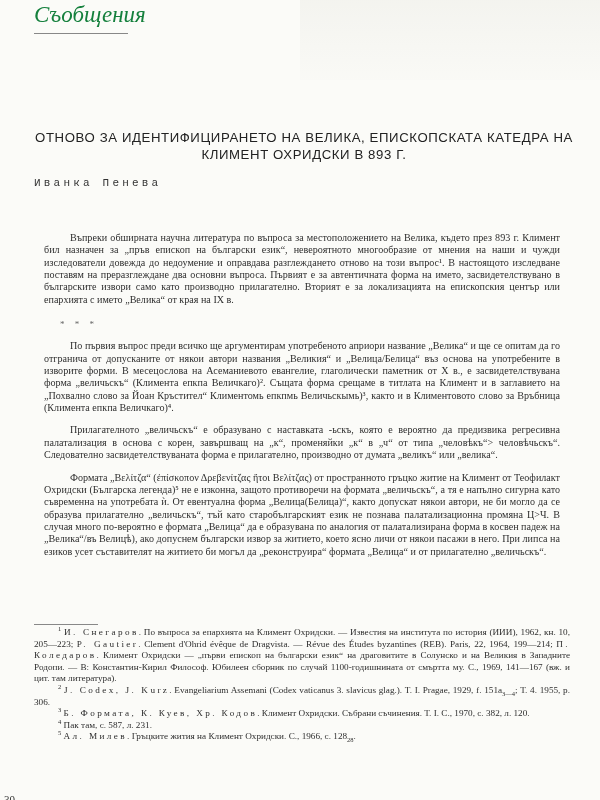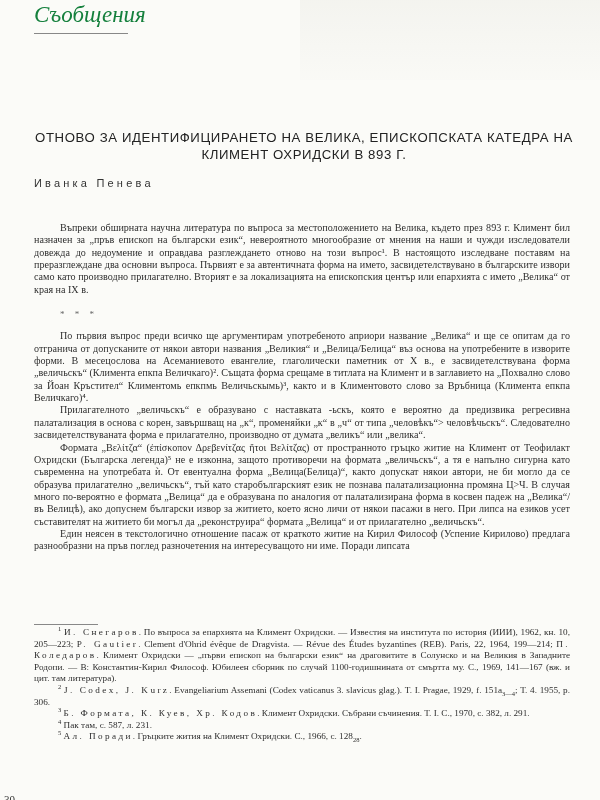--- a/index.html
+++ b/index.html
@@ -25,29 +25,29 @@
   }
   .title {
     position:absolute; left:34px; top:129px; width:540px;
     font-family:"Liberation Sans", "DejaVu Sans", sans-serif;
     font-size:13.2px; line-height:17px; letter-spacing:0.6px;
     color:#222;
     text-align:center;
   }
   .author {
     position:absolute; left:34px; top:177px;
-    font-family:Liberation Sans, sans-serif;
+    font-family:Liberation Mono, monospace;
     font-size:11px; letter-spacing:3.2px; color:#333;
   }
   .body {
     position:absolute; left:34px; top:222px; width:536px;
     font-size:10.1px; line-height:12.35px; text-align:justify;
     color:#2e2e2e;
   }
-  .body p { margin:0; text-indent:26px; }
+  .body p { margin:10px; text-indent:26px; }
   .body .stars { text-indent:26px; margin:12px 0 10px 0; letter-spacing:4px; color:#666; font-size:9px; }
   .body p.first { margin-bottom:0; }
   .fn-rule {
     position:absolute; left:34px; top:624px; width:64px; height:1px; background:#888;
   }
   .footnotes {
     position:absolute; left:34px; top:627px; width:536px;
     font-size:9.2px; line-height:11.6px; text-align:justify; color:#2e2e2e;
   }
   .footnotes p { margin:0; text-indent:24px; }
@@ -68,26 +68,25 @@
 
 <div class="title">ОТНОВО ЗА ИДЕНТИФИЦИРАНЕТО НА ВЕЛИКА, ЕПИСКОПСКАТА КАТЕДРА НА КЛИМЕНТ ОХРИДСКИ В 893 Г.</div>
 <div class="author">Иванка Пенева</div>
 
 <div class="body">
   <p class="first">Въпреки обширната научна литература по въпроса за местоположението на Велика, където през 893 г. Климент бил назначен за „пръв епископ на български език“, невероятното многообразие от мнения на наши и чужди изследователи довежда до недоумение и оправдава разглеждането отново на този въпрос¹. В настоящото изследване поставям на преразглеждане два основни въпроса. Първият е за автентичната форма на името, засвидетелствувано в българските извори само като производно прилагателно. Вторият е за локализацията на епископския център или епархията с името „Велика“ от края на IX в.</p>
   <div class="stars">* * *</div>
   <p>По първия въпрос преди всичко ще аргументирам употребеното априори название „Велика“ и ще се опитам да го отгранича от допусканите от някои автори названия „Великия“ и „Велица/Белица“ въз основа на употребените в изворите форми. В месецослова на Асеманиевото евангелие, глаголически паметник от X в., е засвидетелствувана форма „величьскъ“ (Климента епкпа Величкаго)². Същата форма срещаме в титлата на Климент и в заглавието на „Похвално слово за Йоан Кръстител“ Климентомь епкпмь Величьскымь)³, както и в Климентовото слово за Връбница (Климента епкпа Величкаго)⁴.</p>
   <p>Прилагателното „величьскъ“ е образувано с наставката -ьскъ, която е вероятно да предизвика регресивна палатализация в основа с корен, завършващ на „к“, променяйки „к“ в „ч“ от типа „человѣкъ“&gt; человѣчьскъ“. Следователно засвидетелствуваната форма е прилагателно, производно от думата „великъ“ или „велика“.</p>
   <p>Формата „Βελίτζα“ (ἐπίσκοπον Δρεβενίτζας ἤτοι Βελίτζας) от пространното гръцко житие на Климент от Теофилакт Охридски (Българска легенда)⁵ не е изконна, защото противоречи на формата „величьскъ“, а тя е напълно сигурна като съвременна на употребата ѝ. От евентуална форма „Велица(Белица)“, както допускат някои автори, не би могло да се образува прилагателно „величьскъ“, тъй като старобългарският език не познава палатализационна промяна Ц&gt;Ч. В случая много по-вероятно е формата „Велица“ да е образувана по аналогия от палатализирана форма в косвен падеж на „Велика“/въ Велицѣ), ако допуснем български извор за житието, което ясно личи от някои пасажи в него. При липса на езиков усет съставителят на житието би могъл да „реконструира“ формата „Велица“ и от прилагателно „величьскъ“.</p>
-  <p>Един неясен в текстологично отношение пасаж от краткото житие на Кирил Философ (Успение Кирилово) предлага разнообразни на пръв поглед разночетения на интересуващото ни име. Поради липсата</p>
 </div>
 
 <div class="fn-rule"></div>
 
 <div class="footnotes">
   <p><sup>1</sup> <span class="sp">И. Снегаров</span><span>. По въпроса за епархията на Климент Охридски. — Известия на института по история (ИИИ), 1962, кн. 10, 205—223; </span><span class="sp">P. Gautier</span><span>. Clement d'Ohrid évêque de Dragvista. — Révue des Études byzantines (REB). Paris, 22, 1964, 199—214; </span><span class="sp">П. Коледаров</span><span>. Климент Охридски — „първи епископ на български език“ на драговитите в Солунско и на Великия в Западните Родопи. — В: Константин-Кирил Философ. Юбилеен сборник по случай 1100-годишнината от смъртта му. С., 1969, 141—167 (вж. и цит. там литература).</span></p>
   <p><sup>2</sup> <span class="sp">J. Codex, J. Kurz</span><span>. Evangeliarium Assemani (Codex vaticanus 3. slavicus glag.). T. I. Pragae, 1929, f. 151a</span><sub>3—4</sub><span>; T. 4. 1955, p. 306.</span></p>
-  <p><sup>3</sup> <span class="sp">Б. Формата, К. Куев, Хр. Кодов</span><span>. Климент Охридски. Събрани съчинения. Т. I. С., 1970, с. 382, л. 291.</span></p>
+  <p><sup>3</sup> <span class="sp">Б. Формата, К. Куев, Хр. Кодов</span><span>. Климент Охридски. Събрани съчинения. Т. I. С., 1970, с. 382, л. 120.</span></p>
   <p><sup>4</sup> <span>Пак там, с. 587, л. 231.</span></p>
-  <p><sup>5</sup> <span class="sp">Ал. Поради</span><span>. Гръцките жития на Климент Охридски. С., 1966, с. 128</span><sub>28</sub><span>.</span></p>
+  <p><sup>5</sup> <span class="sp">Ал. Милев</span><span>. Гръцките жития на Климент Охридски. С., 1966, с. 128</span><sub>28</sub><span>.</span></p>
 </div>
 
 <div class="page-num">30</div>
 
 </body></html>

